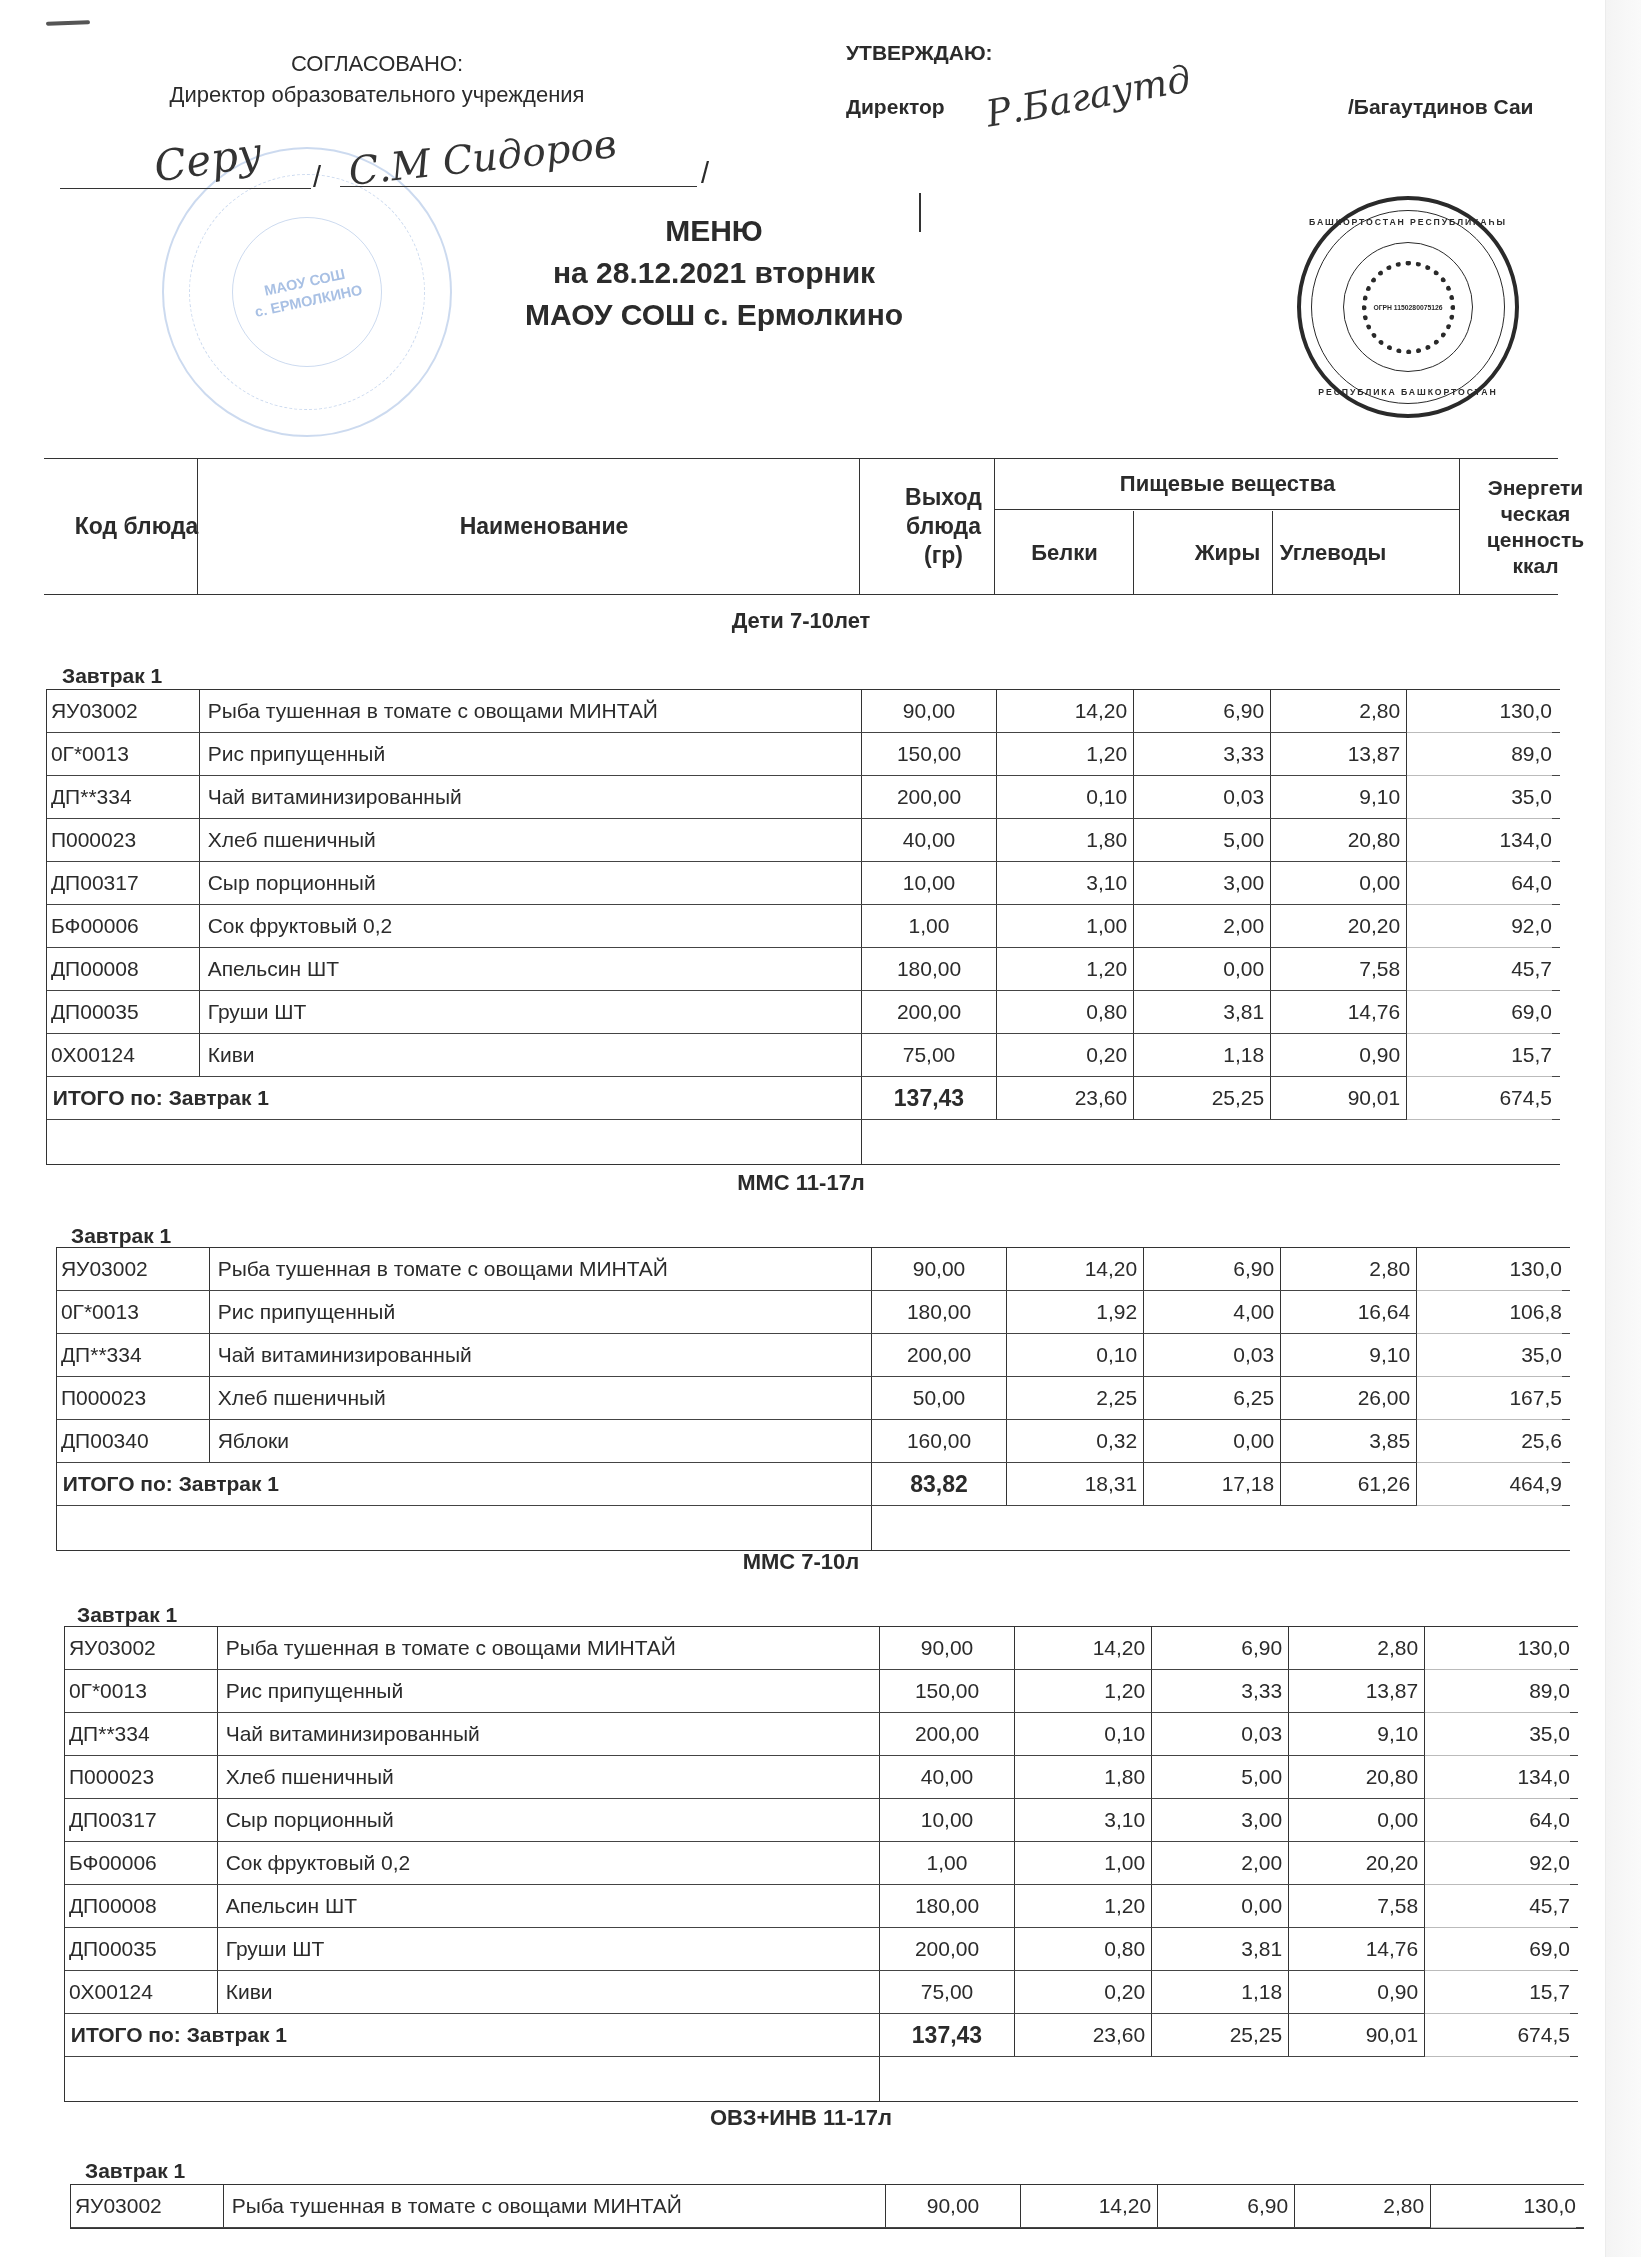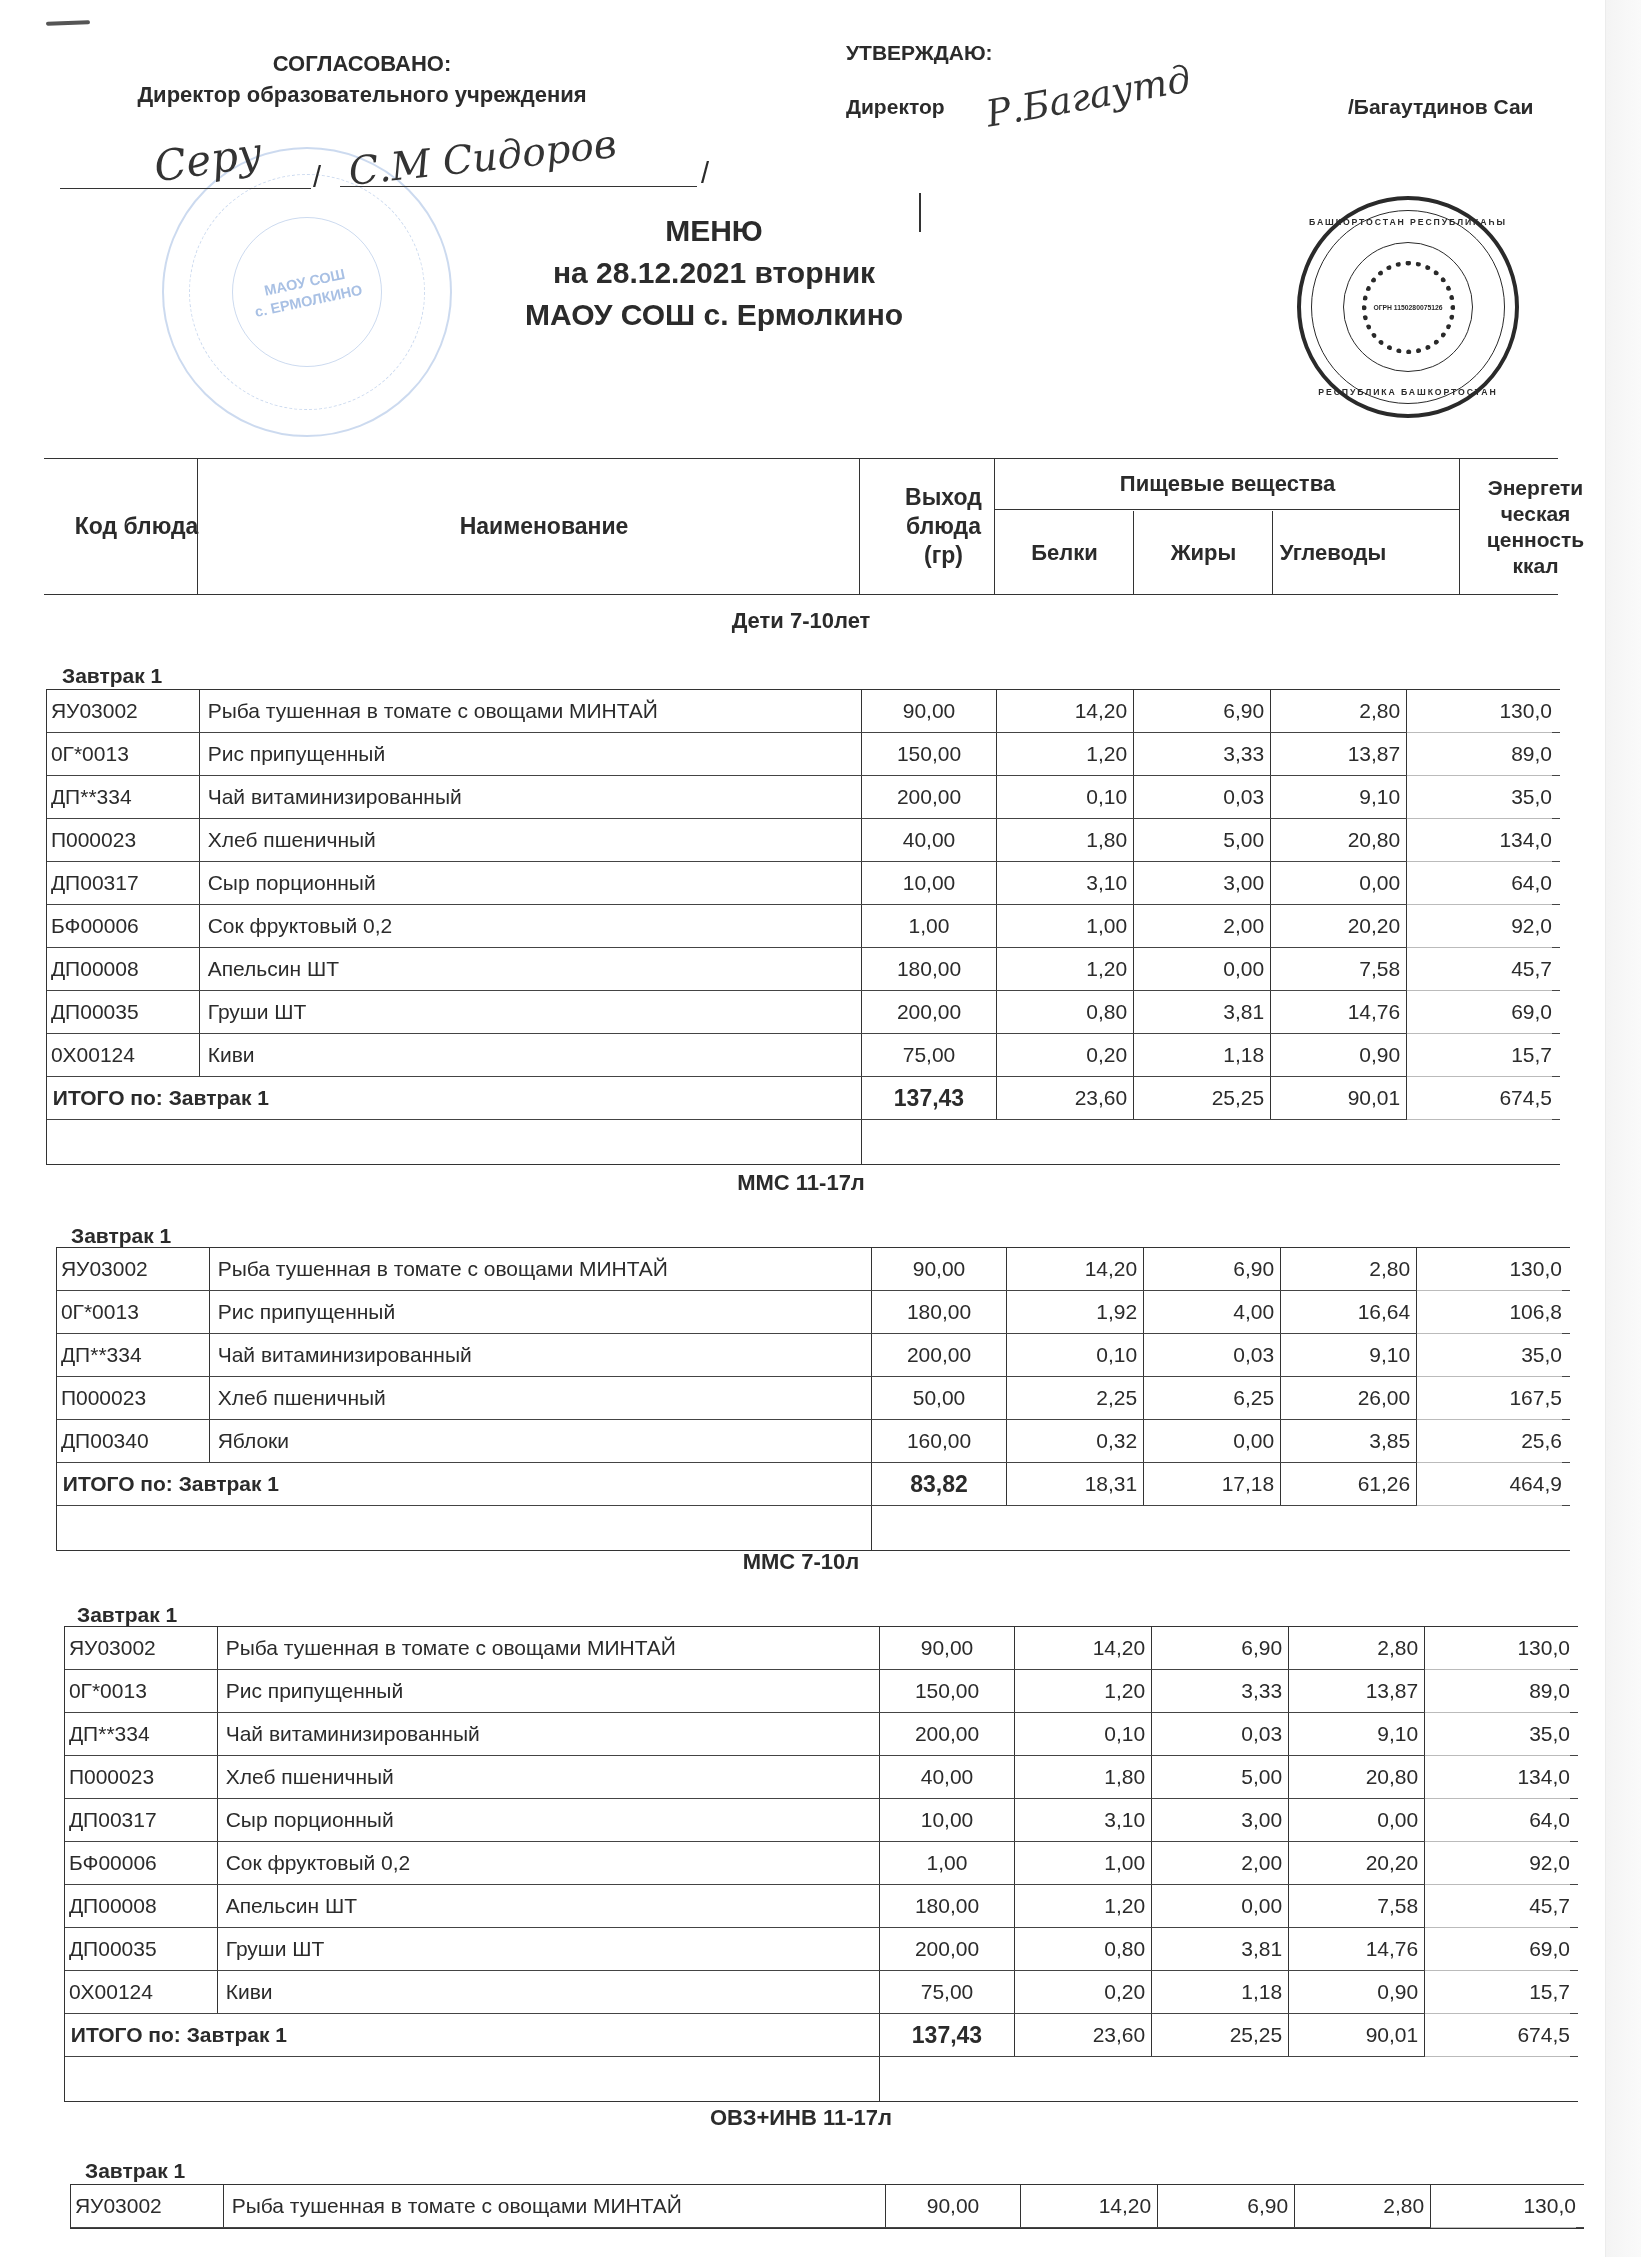--- a/index.html
+++ b/index.html
@@ -3,21 +3,21 @@
   <meta charset="utf-8">
   <style>
     * { box-sizing: border-box; margin: 0; padding: 0; }
     html, body { width: 1641px; height: 2257px; background: #ffffff; overflow: hidden; }
     body { position: relative; font-family: "Liberation Sans", "DejaVu Sans", sans-serif; color: #2b2b2b; }
 
     .scan-mark { position: absolute; left: 46px; top: 21px; width: 44px; height: 3.9px; background: #555; border-radius: 1.9px; transform: rotate(-2deg); }
     .page-edge { position: absolute; left: 1605px; top: 0; width: 37px; height: 2257px; background: linear-gradient(to right, #f4f4f4, #fafafa); border-left: 1px solid #ececec; }
 
     
-    .approve-left { position: absolute; left: 82px; top: 48px; width: 560px; text-align: center; font-weight: bold; font-size: 22px; line-height: 31px; }
+    .approve-left { position: absolute; left: 97px; top: 48px; width: 560px; text-align: center; font-weight: normal; font-size: 22px; line-height: 31px; }
     .approve-right { position: absolute; left: 846px; top: 41px; font-weight: bold; font-size: 21px; }
     .approve-right .line2 { position: absolute; top: 54px; left: 0; white-space: nowrap; }
     .approve-right .director-name { position: absolute; left: 502px; top: 54px; white-space: nowrap; }
     .sig-row { position: absolute; left: 60px; top: 180px; width: 637px; height: 11.6px; }
     .sig-line1 { position: absolute; left: 0; top: 7.7px; width: 251px; border-top: 1.9px solid #333; }
     .sig-slash1 { position: absolute; left: 253px; top: -19.3px; font-size: 29px; }
     .sig-line2 { position: absolute; left: 280px; top: 5.8px; width: 357px; border-top: 1.9px solid #333; }
     .sig-slash2 { position: absolute; left: 641px; top: -23px; font-size: 29px; }
     .signature { position: absolute; font-family: "DejaVu Serif", serif; font-style: italic; color: #333; }
     .sig-a { left: 154px; top: 135px; font-size: 42px; transform: rotate(-8deg); }
@@ -123,21 +123,21 @@
   <div class="c" style="left:0;width:153px;">Код блюда</div>
   <div class="vline" style="left:153px;"></div>
   <div class="c" style="left:154px;width:660px;">Наименование</div>
   <div class="vline" style="left:815px;"></div>
   <div class="c" style="left:817px;width:133px;padding:0 19.3px;">Выход блюда (гр)</div>
   <div class="vline" style="left:950px;"></div>
   <div class="nutr-title">Пищевые вещества</div>
   <div class="hline"></div>
   <div class="sub" style="left:952px;width:137px;">Белки</div>
   <div class="vline" style="left:1089px;top:52px;"></div>
-  <div class="sub" style="left:1091px;width:137px;text-align:right;">Жиры</div>
+  <div class="sub" style="left:1115px;width:137px;text-align:right;">Жиры</div>
   <div class="vline" style="left:1228px;top:52px;"></div>
   <div class="sub" style="left:1230px;width:185px;justify-content:flex-start;padding-left:5.8px;">Углеводы</div>
   <div class="vline" style="left:1415px;"></div>
   <div class="energy">Энергети ческая ценность ккал</div>
 </div>
 
 <div class="group-title" style="top:608px;">Дети 7-10лет</div>
 <div class="meal-title" style="left:62px;top:664px;">Завтрак 1</div>
 <div class="tbl" style="left:46px;top:689px;width:1514px;">
   <div class="row">

